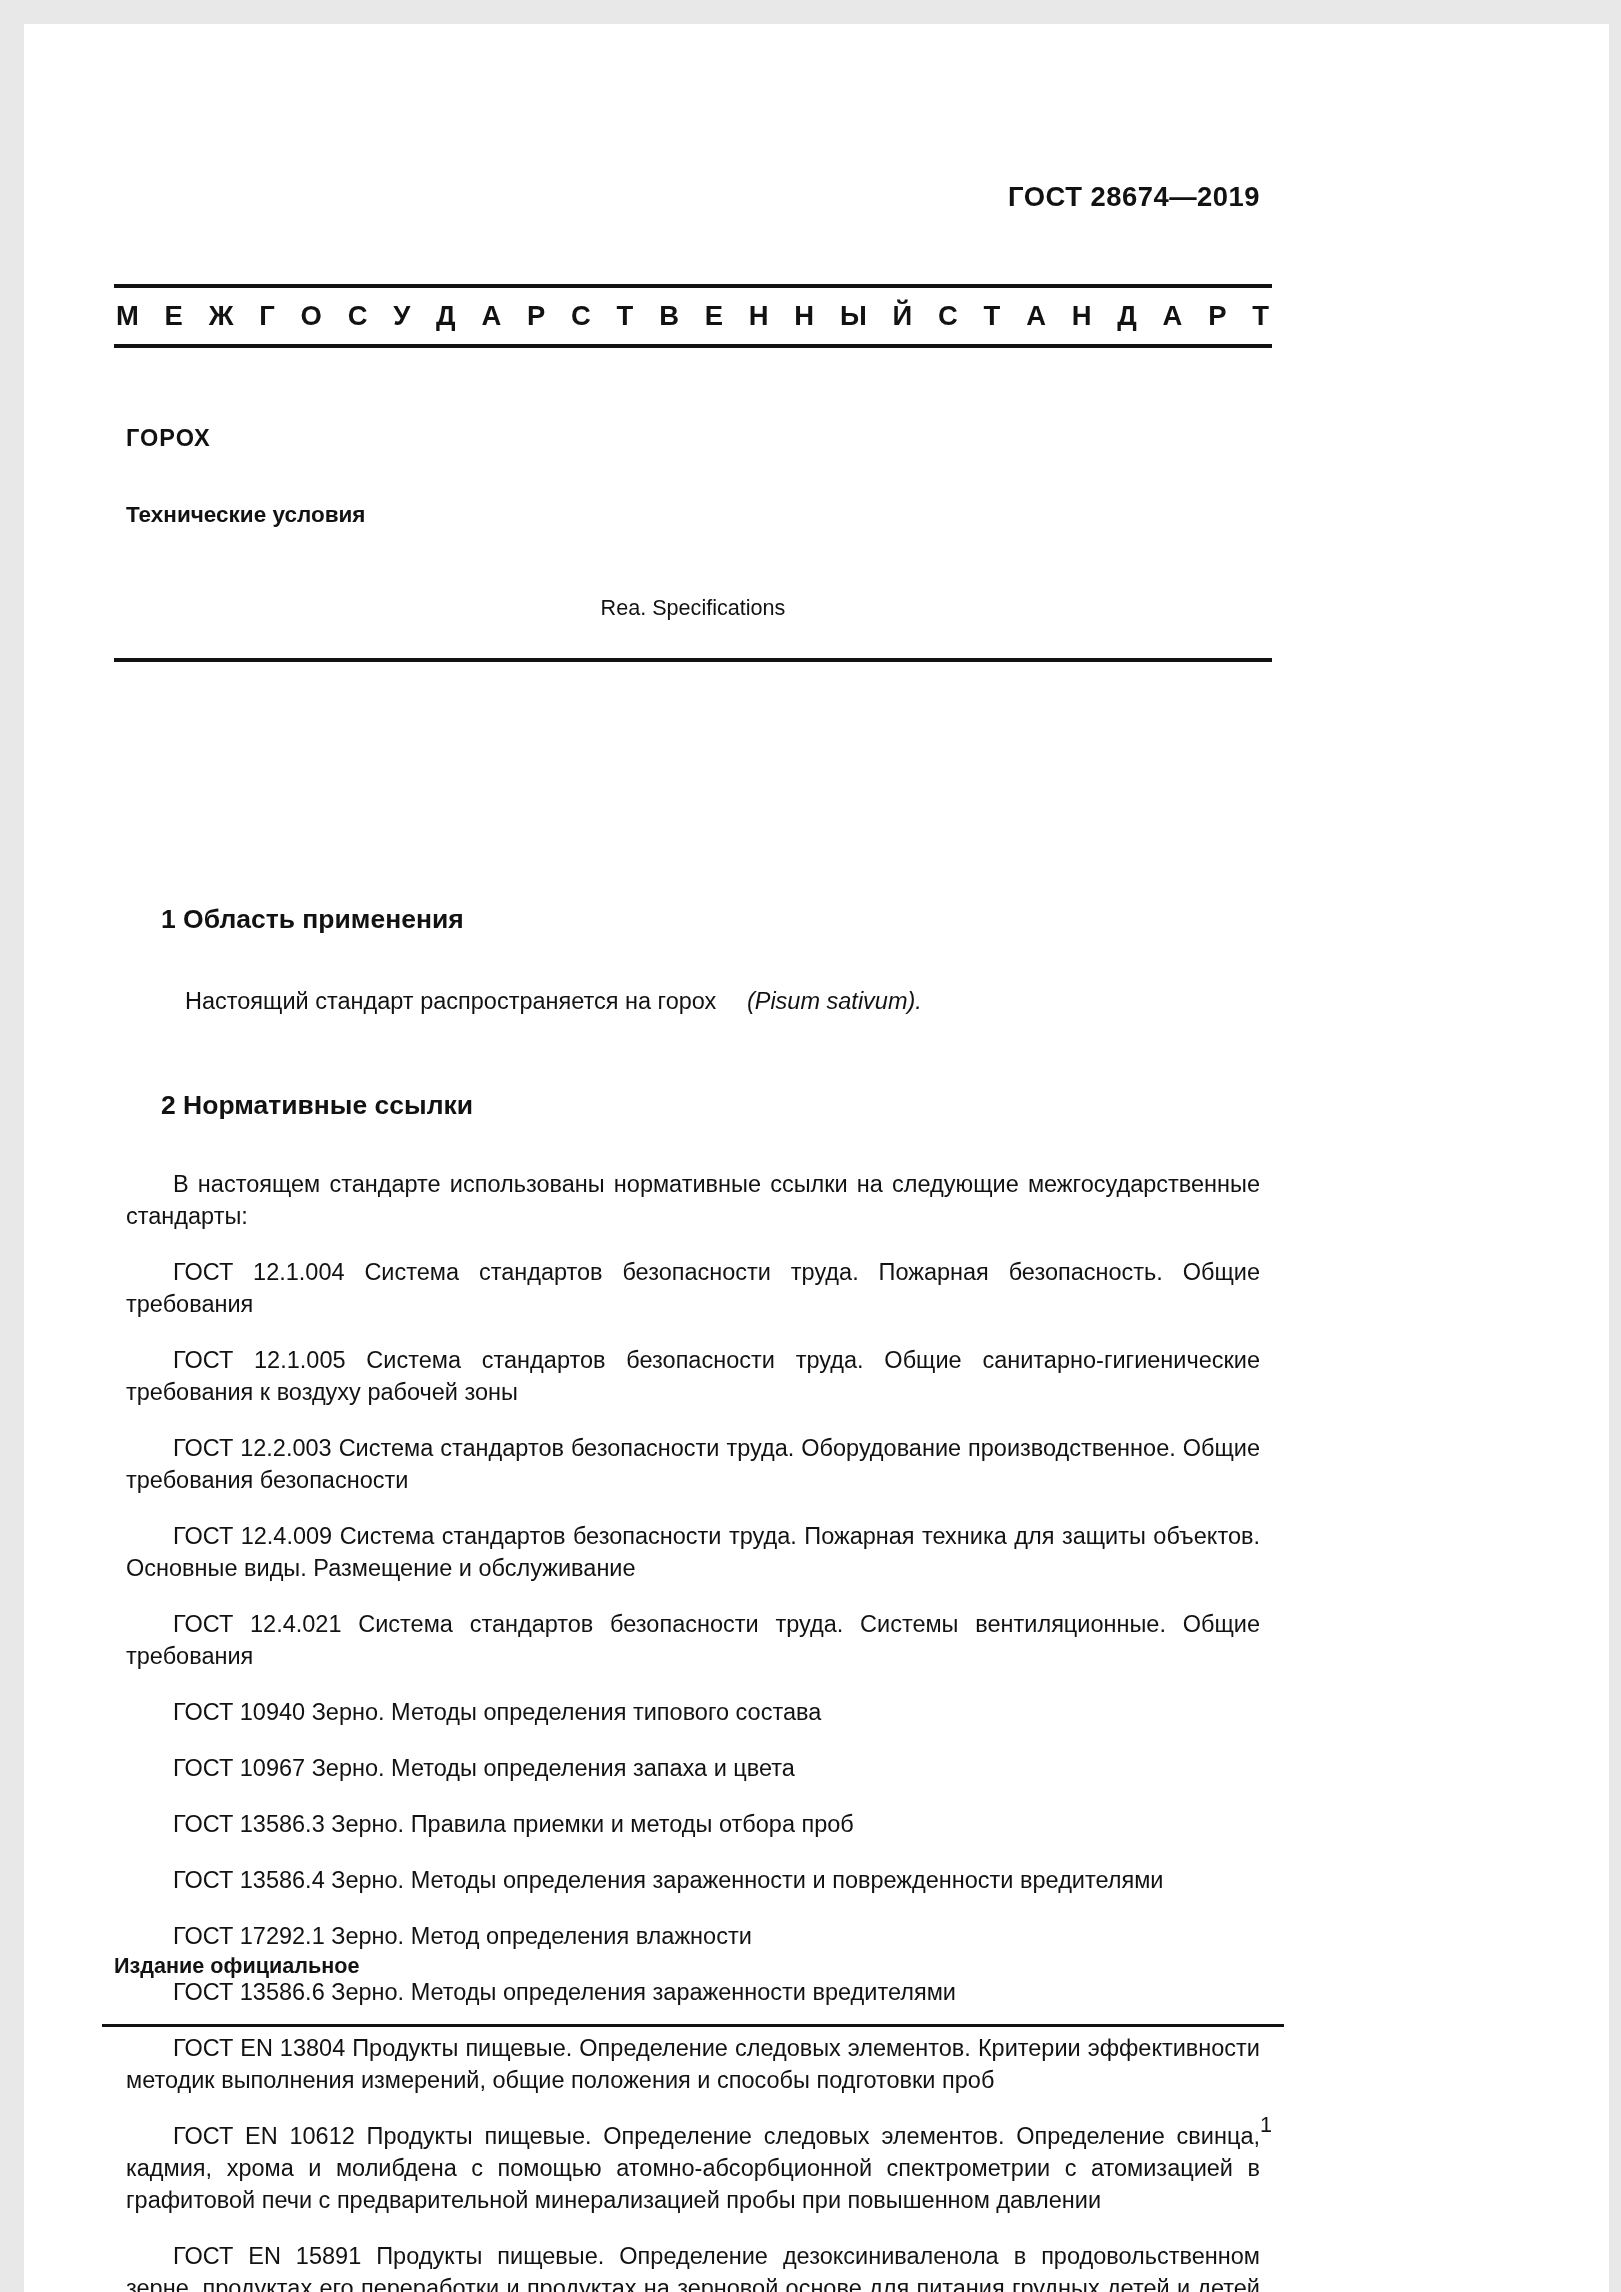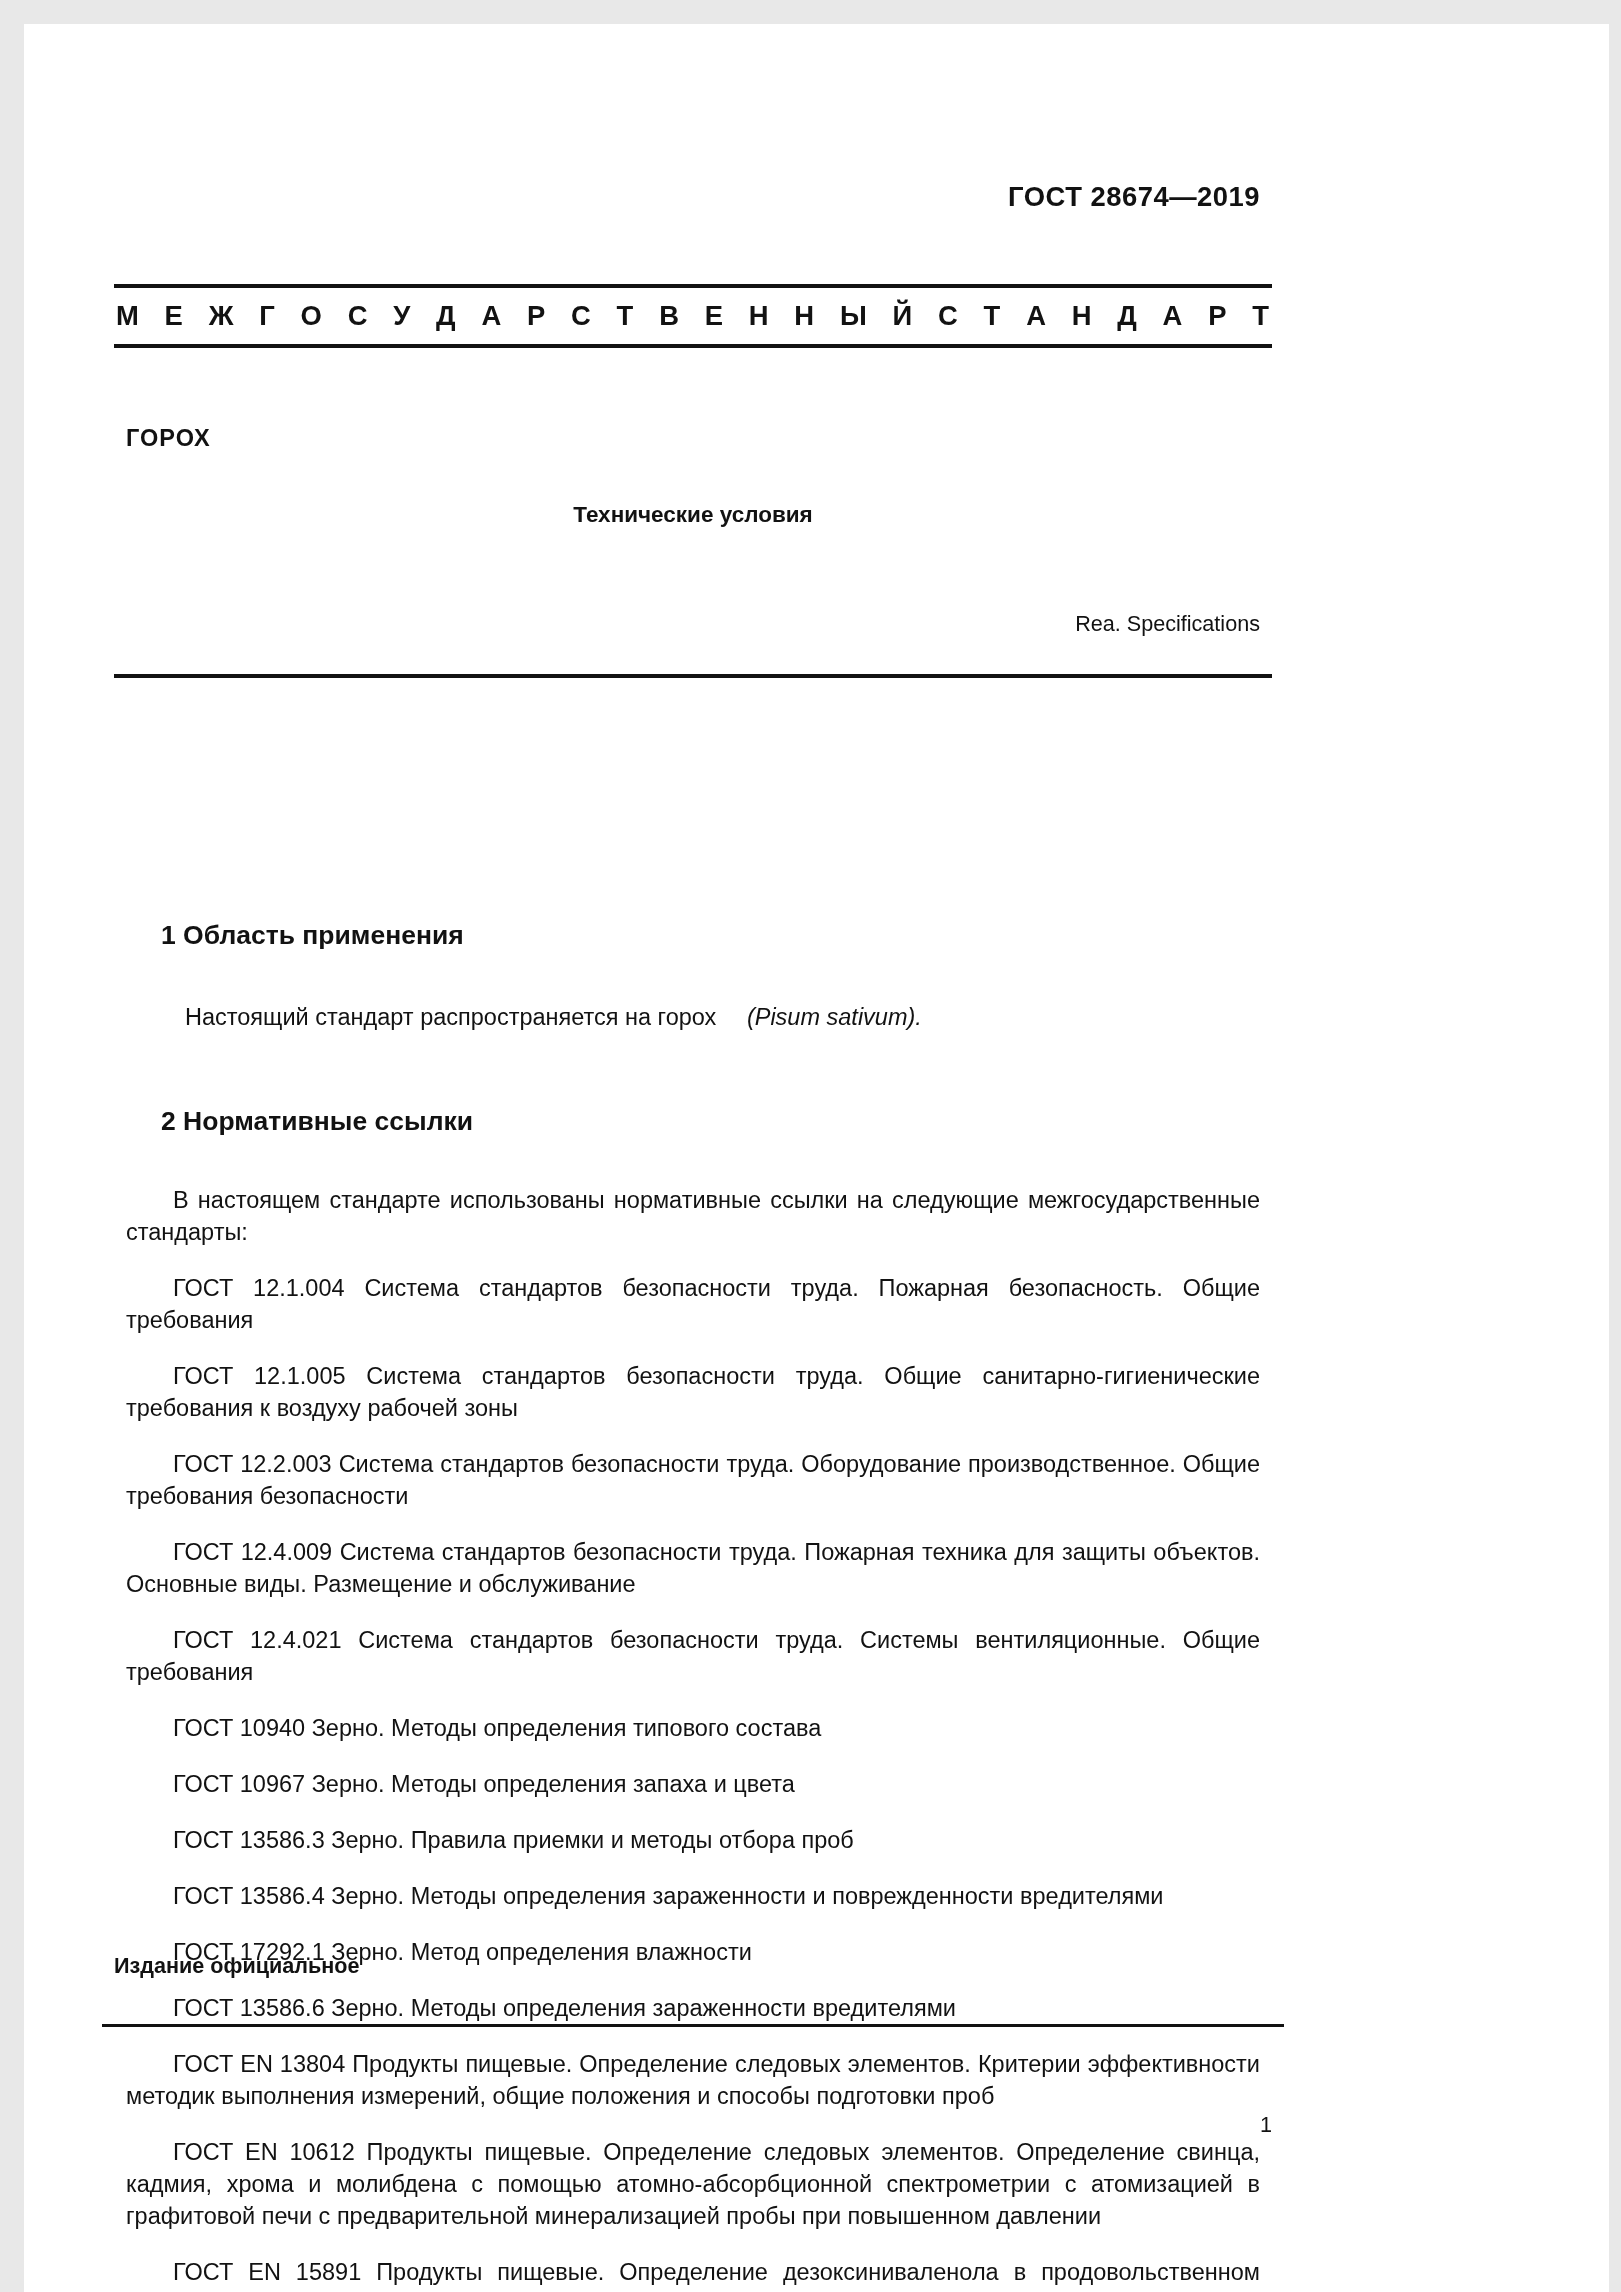--- a/index.html
+++ b/index.html
@@ -39,27 +39,27 @@
   }
   .doc-title {
     margin-top:65px;
     text-align:left;
     font-weight:bold;
     font-size:23.5px;
     letter-spacing:1px;
   }
   .doc-subtitle {
     margin-top:25.5px;
-    text-align:center;
+    text-align:left;
     font-weight:bold;
     font-size:22.5px;
   }
   .doc-subtitle-en {
-    margin-top:59px;
-    text-align:right;
+    margin-top:43px;
+    text-align:center;
     font-size:21.6px;
   }
   .rule {
     margin-top:25.5px;
     border-top:4.9px solid #121212;
     height:0;
   }
   .date-line {
     margin-top:15.7px;
     text-align:right;

